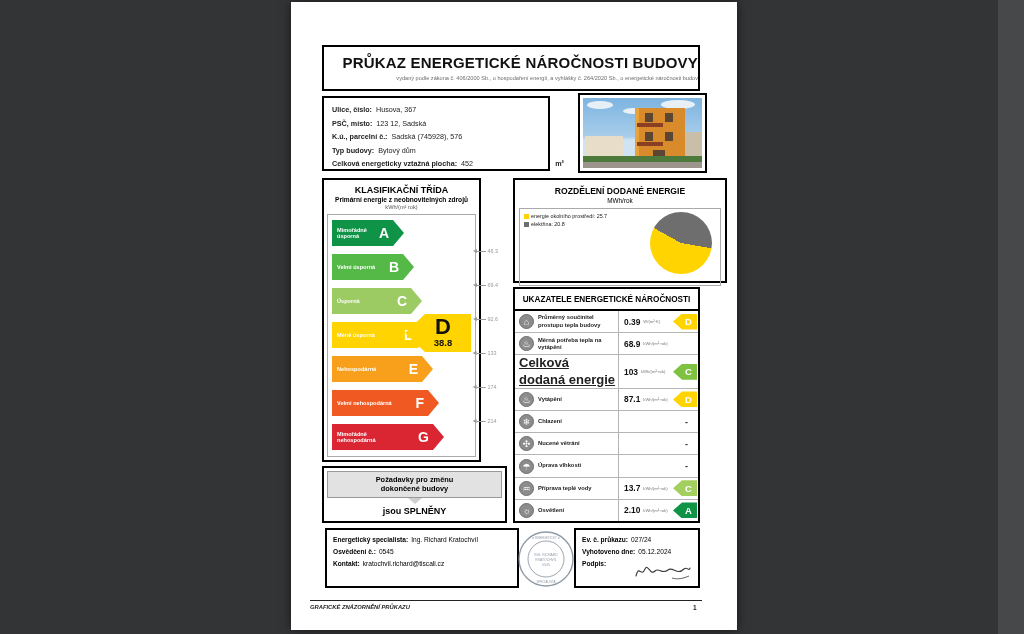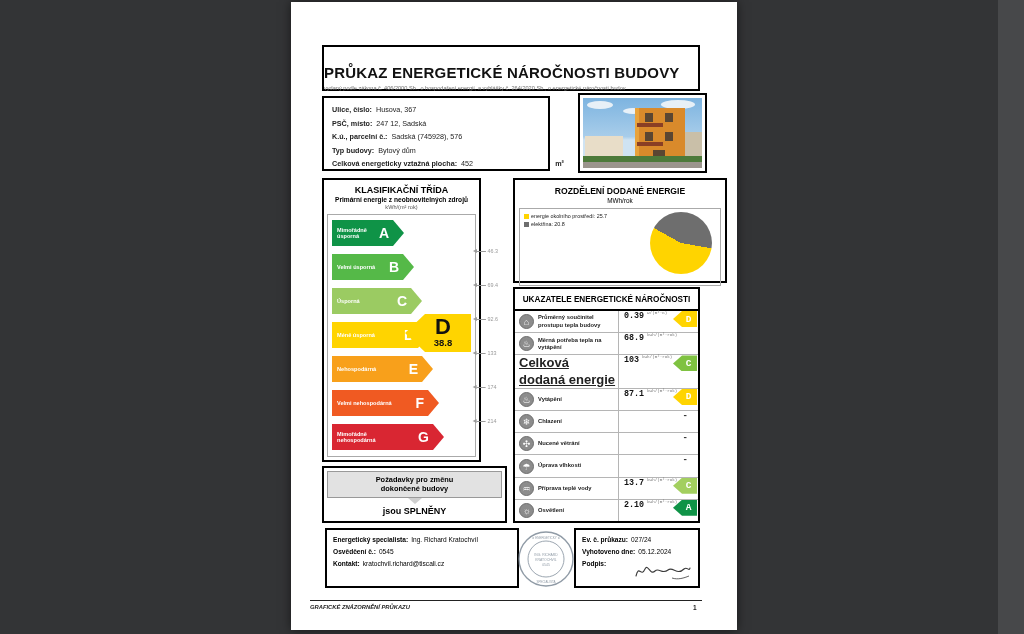--- a/index.html
+++ b/index.html
@@ -4,21 +4,21 @@
 <style>
   html,body{margin:0;padding:0;}
   body{width:1024px;height:634px;background:#333436;overflow:hidden;
        font-family:"Liberation Sans","DejaVu Sans",sans-serif;position:relative;}
   .side-band{position:absolute;right:0;top:0;width:26px;height:634px;background:#47484a;}
   
   .page{position:absolute;left:291px;top:2px;width:446px;height:628px;background:#fff;
         box-shadow:0 0 10px rgba(0,0,0,.55);}
   .box{border:2px solid #000;background:#fff;box-sizing:border-box;position:absolute;}
   
-  .title-box{left:31px;top:43px;width:378px;height:46px;text-align:left;padding-top:17px;}
+  .title-box{left:31px;top:43px;width:378px;height:46px;text-align:right;padding-top:7px;}
   .doc-title{font-size:15px;font-weight:bold;letter-spacing:.2px;color:#111;}
   .doc-subtitle{font-size:5.6px;color:#6d6d6d;margin-top:4px;}
   
   .info-box{left:31px;top:94px;width:228px;height:75px;padding:7px 8px;font-size:7.2px;color:#222;}
   .info-row{display:flex;margin:0 0 4.6px 0;position:relative;}
   .info-label{font-weight:bold;margin-right:4px;white-space:nowrap;}
   .info-value{white-space:nowrap;}
   .info-unit{position:absolute;right:-24px;font-weight:bold;}
   .photo-box{left:287px;top:91px;width:129px;height:80px;padding:3px;}
   .photo{position:relative;width:100%;height:100%;overflow:hidden;background:linear-gradient(#7db4e0 0%,#a8cdea 55%,#cfe3f2 60%);}
@@ -67,21 +67,21 @@
   
   .ind-box{left:222px;top:285px;width:187px;height:236px;padding:0;display:flex;flex-direction:column;}
   .ind-title{font-size:8.2px;font-weight:bold;text-align:center;padding:6px 0 5px 0;border-bottom:2px solid #000;}
   .ind-row{display:flex;align-items:center;border-bottom:1px solid #b5b5b5;flex:1;position:relative;}
   .ind-row:last-child{border-bottom:none;}
   .ind-left{width:104px;display:flex;align-items:center;padding:0 2px 0 4px;box-sizing:border-box;border-right:1px solid #b5b5b5;height:100%;}
   .ind-icon{width:15px;height:15px;border-radius:50%;background:#8c8c8c;color:#fff;font-size:9px;line-height:15px;
             text-align:center;margin-right:4px;flex:0 0 15px;border:1px solid #6e6e6e;box-sizing:border-box;}
   .ind-label{font-size:5.8px;font-weight:bold;color:#222;line-height:1.25;}
   .ind-label.big{font-size:13px;text-decoration:underline;}
-  .ind-right{flex:1;display:flex;align-items:flex-start;height:100%;padding-left:5px;position:relative;font-family:Liberation Mono, monospace;}
+  .ind-right{flex:1;display:flex;align-items:center;height:100%;padding-left:5px;position:relative;}
   .ind-value{font-size:8.4px;font-weight:bold;color:#111;}
   .ind-unit{font-size:4.2px;color:#777;margin-left:3px;}
   .ind-dash{position:absolute;right:10px;font-size:9px;font-weight:bold;color:#333;}
   .badge{position:absolute;right:1px;width:24px;height:16px;color:#fff;font-weight:bold;font-size:9.5px;
          display:flex;align-items:center;justify-content:center;
          clip-path:polygon(0 50%,9px 0,100% 0,100% 100%,9px 100%);}
   .badge span{margin-left:7px;}
   
   .spec-box{left:34px;top:526px;width:194px;height:60px;padding:6px 6px;font-size:6.6px;}
   .spec-row{display:flex;margin-bottom:5px;}
@@ -106,21 +106,21 @@
     <div class="doc-subtitle">vydaný podle zákona č. 406/2000 Sb., o hospodaření energií, a vyhlášky č. 264/2020 Sb., o energetické náročnosti budov</div>
   </div>
 
   <div class="box info-box">
     <div class="info-row">
       <span class="info-label">Ulice, číslo:</span>
       <span class="info-value">Husova, 367</span>
     </div>
     <div class="info-row">
       <span class="info-label">PSČ, místo:</span>
-      <span class="info-value">247 12, Sadská</span>
+      <span class="info-value">123 12, Sadská</span>
     </div>
     <div class="info-row">
       <span class="info-label">K.ú., parcelní č.:</span>
       <span class="info-value">Sadská (745928), 576</span>
     </div>
     <div class="info-row">
       <span class="info-label">Typ budovy:</span>
       <span class="info-value">Bytový dům</span>
     </div>
     <div class="info-row">

